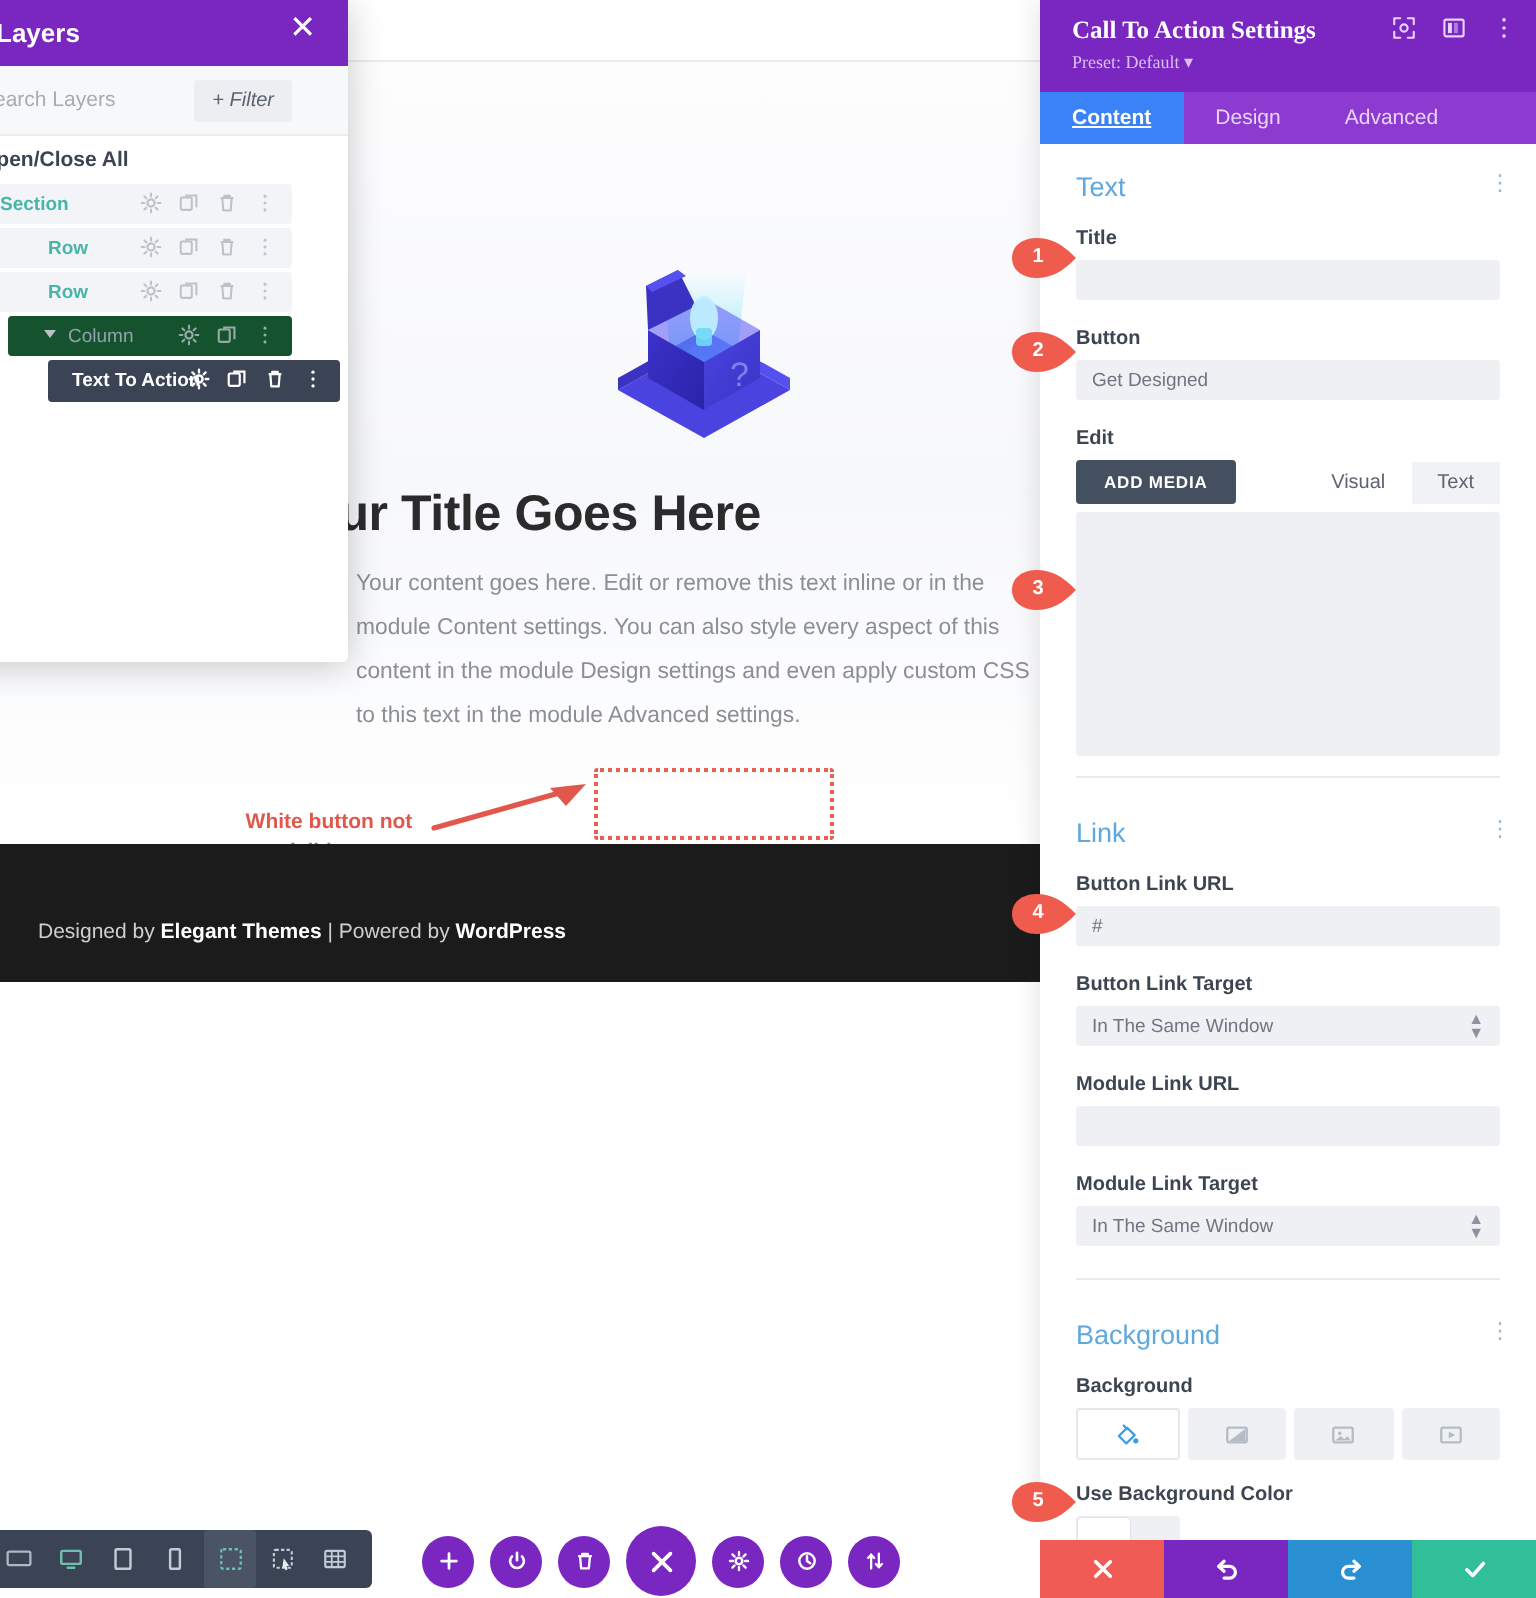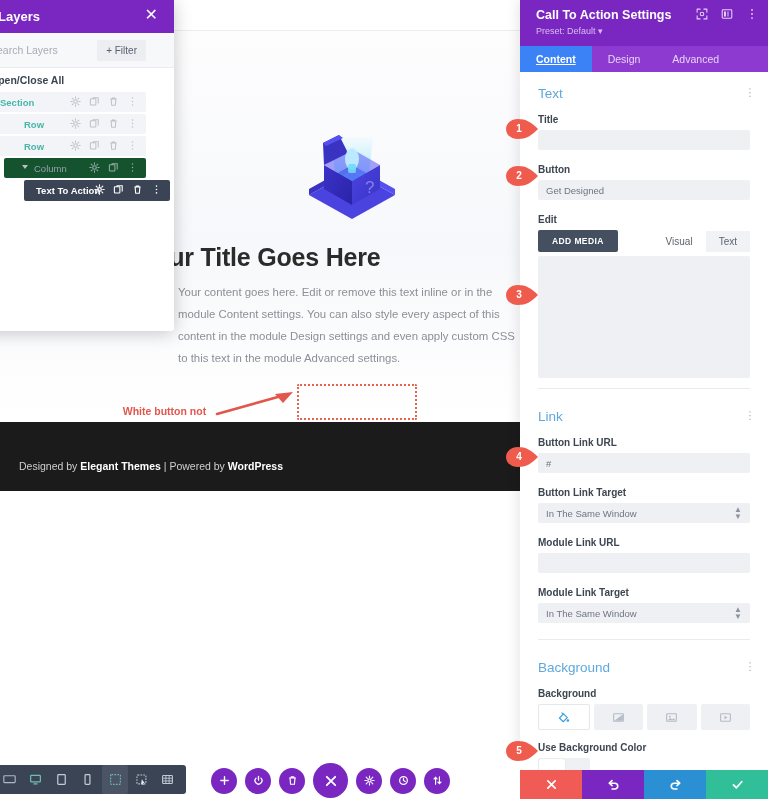--- a/index.html
+++ b/index.html
@@ -81,21 +81,21 @@
     position: relative;
   }
   .layers-search .ph {
     position: absolute; left: 18px; top: 11px;
     font-size: 10.5px; color: #a7acb4;
   }
   .filter-btn {
     position: absolute; right: 28px; top: 7px;
     background: #eceef1; color: #5a6270;
     font-size: 10px; padding: 5px 9px; border-radius: 2px;
-    cursor: pointer; white-space: nowrap;
+    cursor: pointer; white-space: nowrap; font-style: italic;
   }
   .openclose {
     position: absolute; left: 18px; top: 74px;
     font-size: 10.5px; color: #3c4452; font-weight: bold;
   }
   .layer-list { position: absolute; left: 0; top: 92px; width: 202px; }
   .layer-row {
     position: relative; height: 20px; margin-bottom: 2px;
     background: #f3f4f7; border-radius: 2px;
   }
@@ -126,21 +126,21 @@
   }
 
   
   #settings {
     position: absolute; left: 520px; top: 0; width: 248px; height: 799px;
     background: #ffffff;
     box-shadow: -2px 0 12px rgba(0,0,0,.10);
     overflow: hidden;
   }
   .set-head {
-    height: 46px; background: #7a26c1; position: relative;
+    height: 46px; background: #7a26c1; position: relative; font-family: Liberation Serif, serif;
   }
   .set-head .ttl {
     position: absolute; left: 16px; top: 8px;
     color: #fff; font-size: 12.5px; font-weight: bold;
   }
   .set-head .preset {
     position: absolute; left: 16px; top: 26px;
     color: #d9bdf3; font-size: 9px;
   }
   .head-icons {

